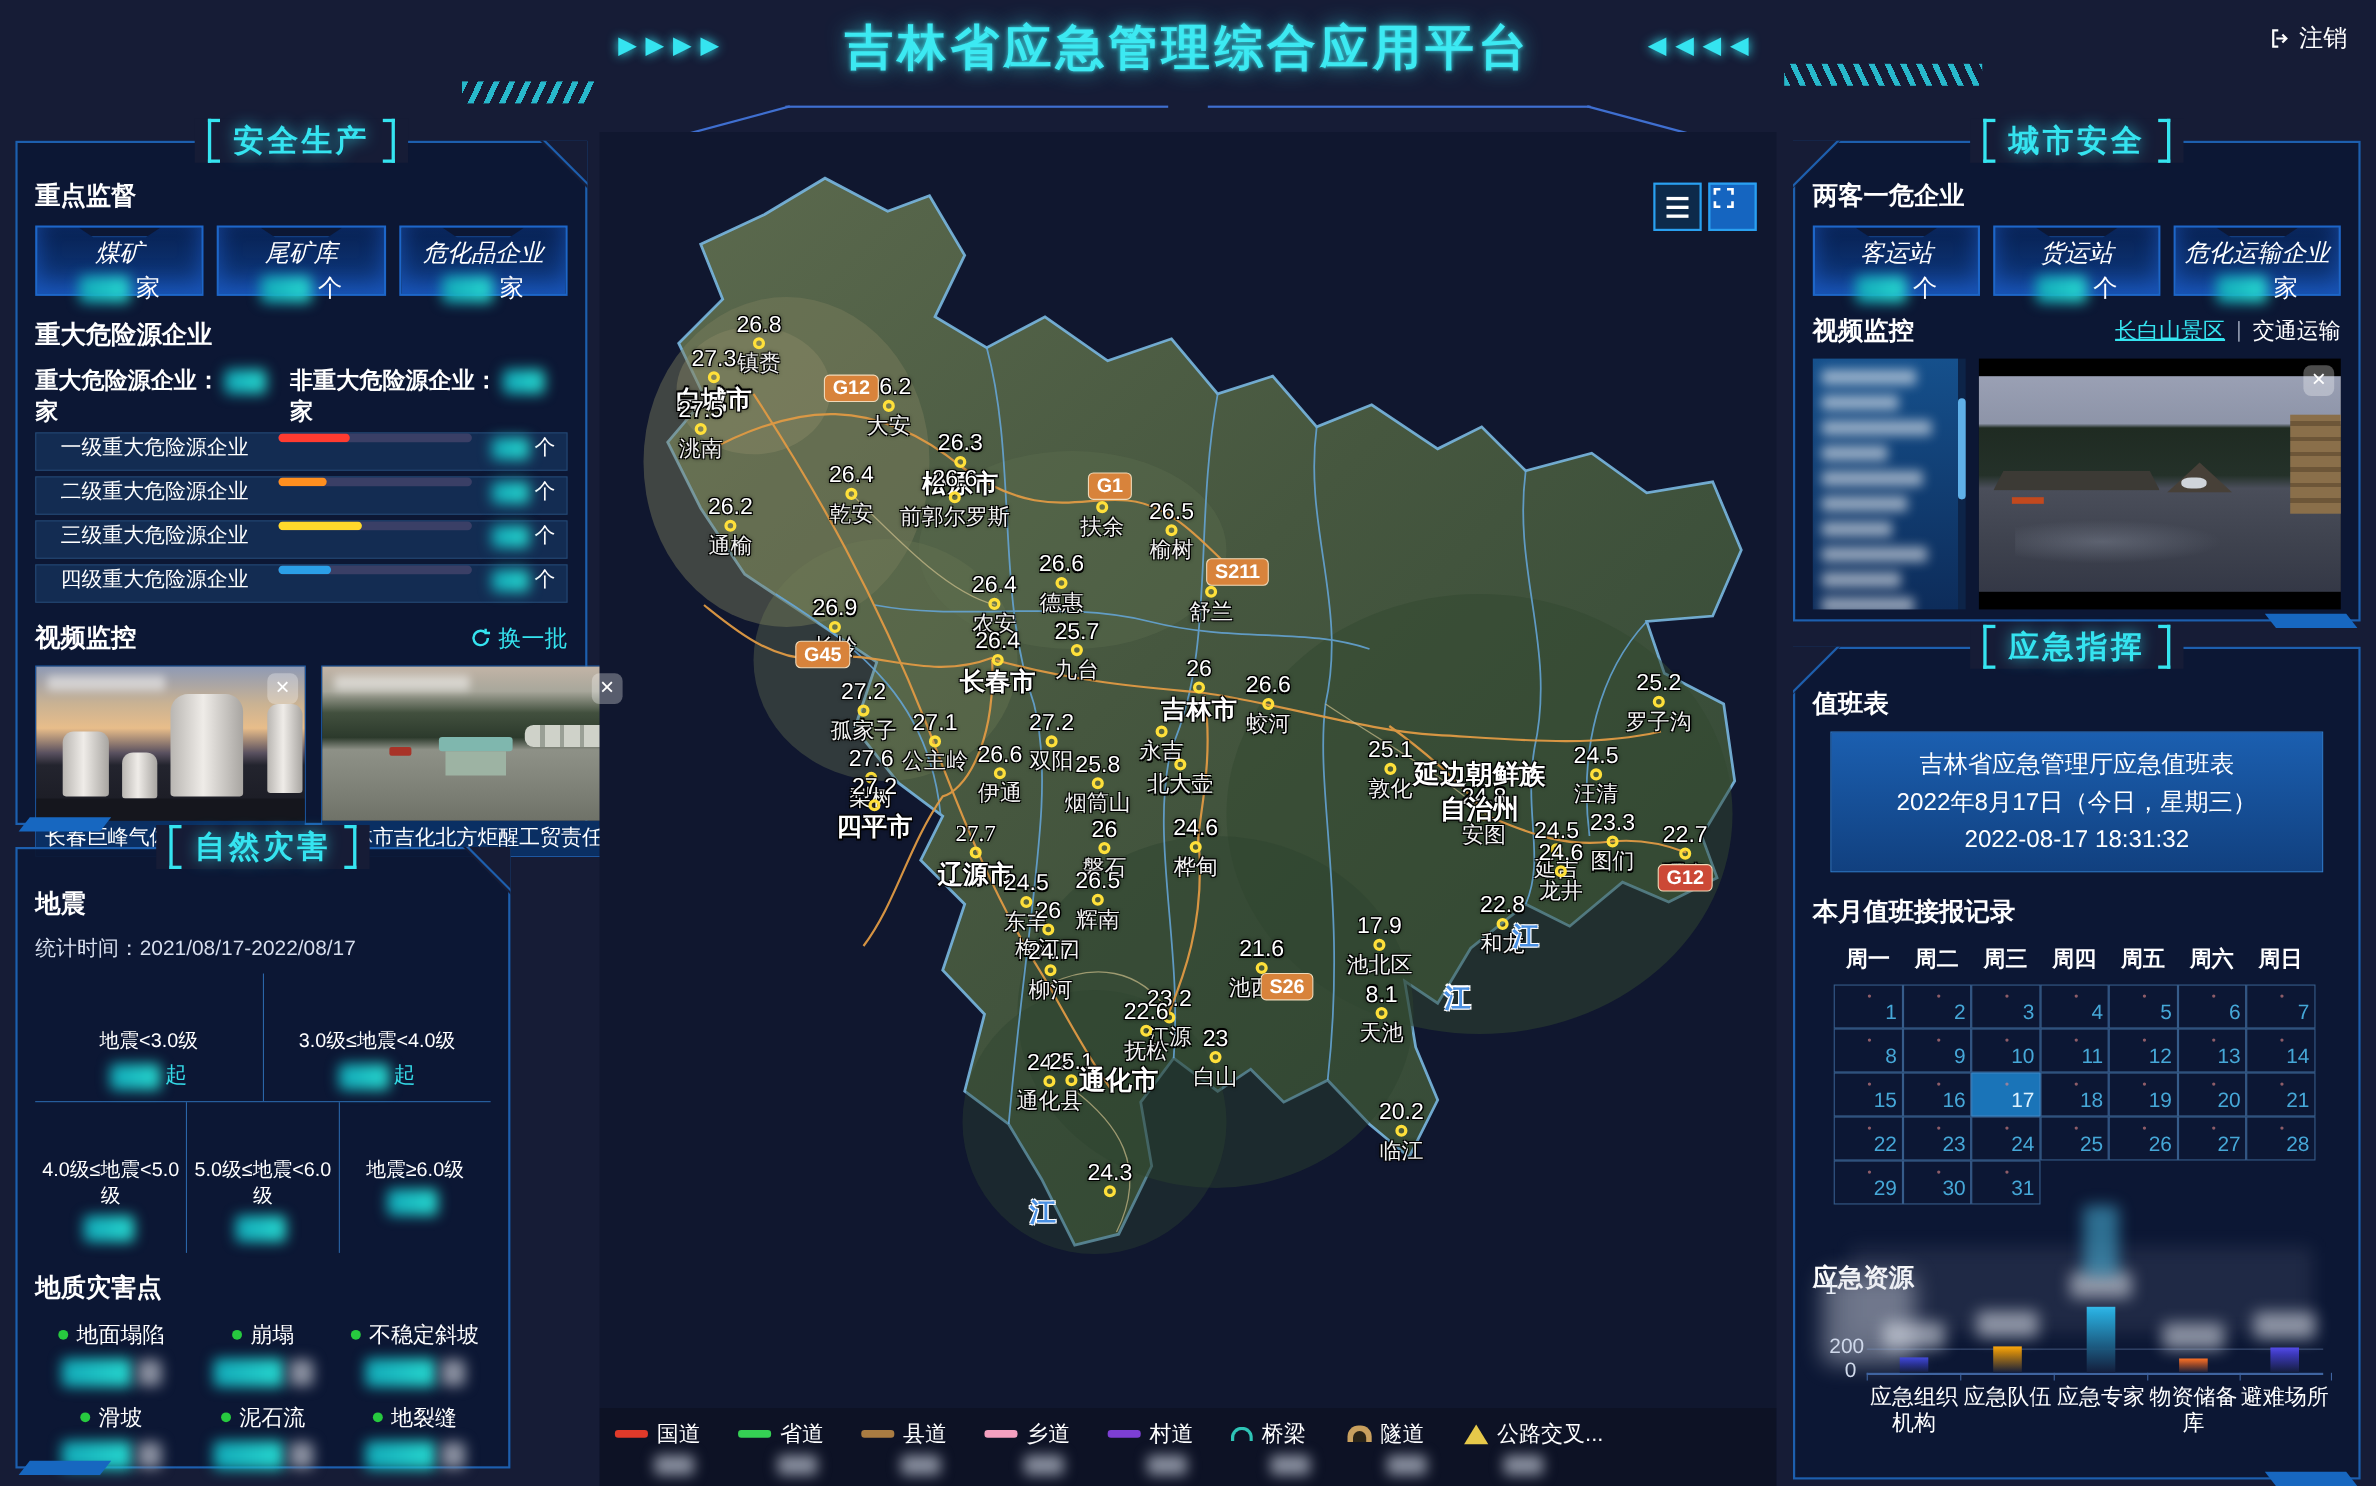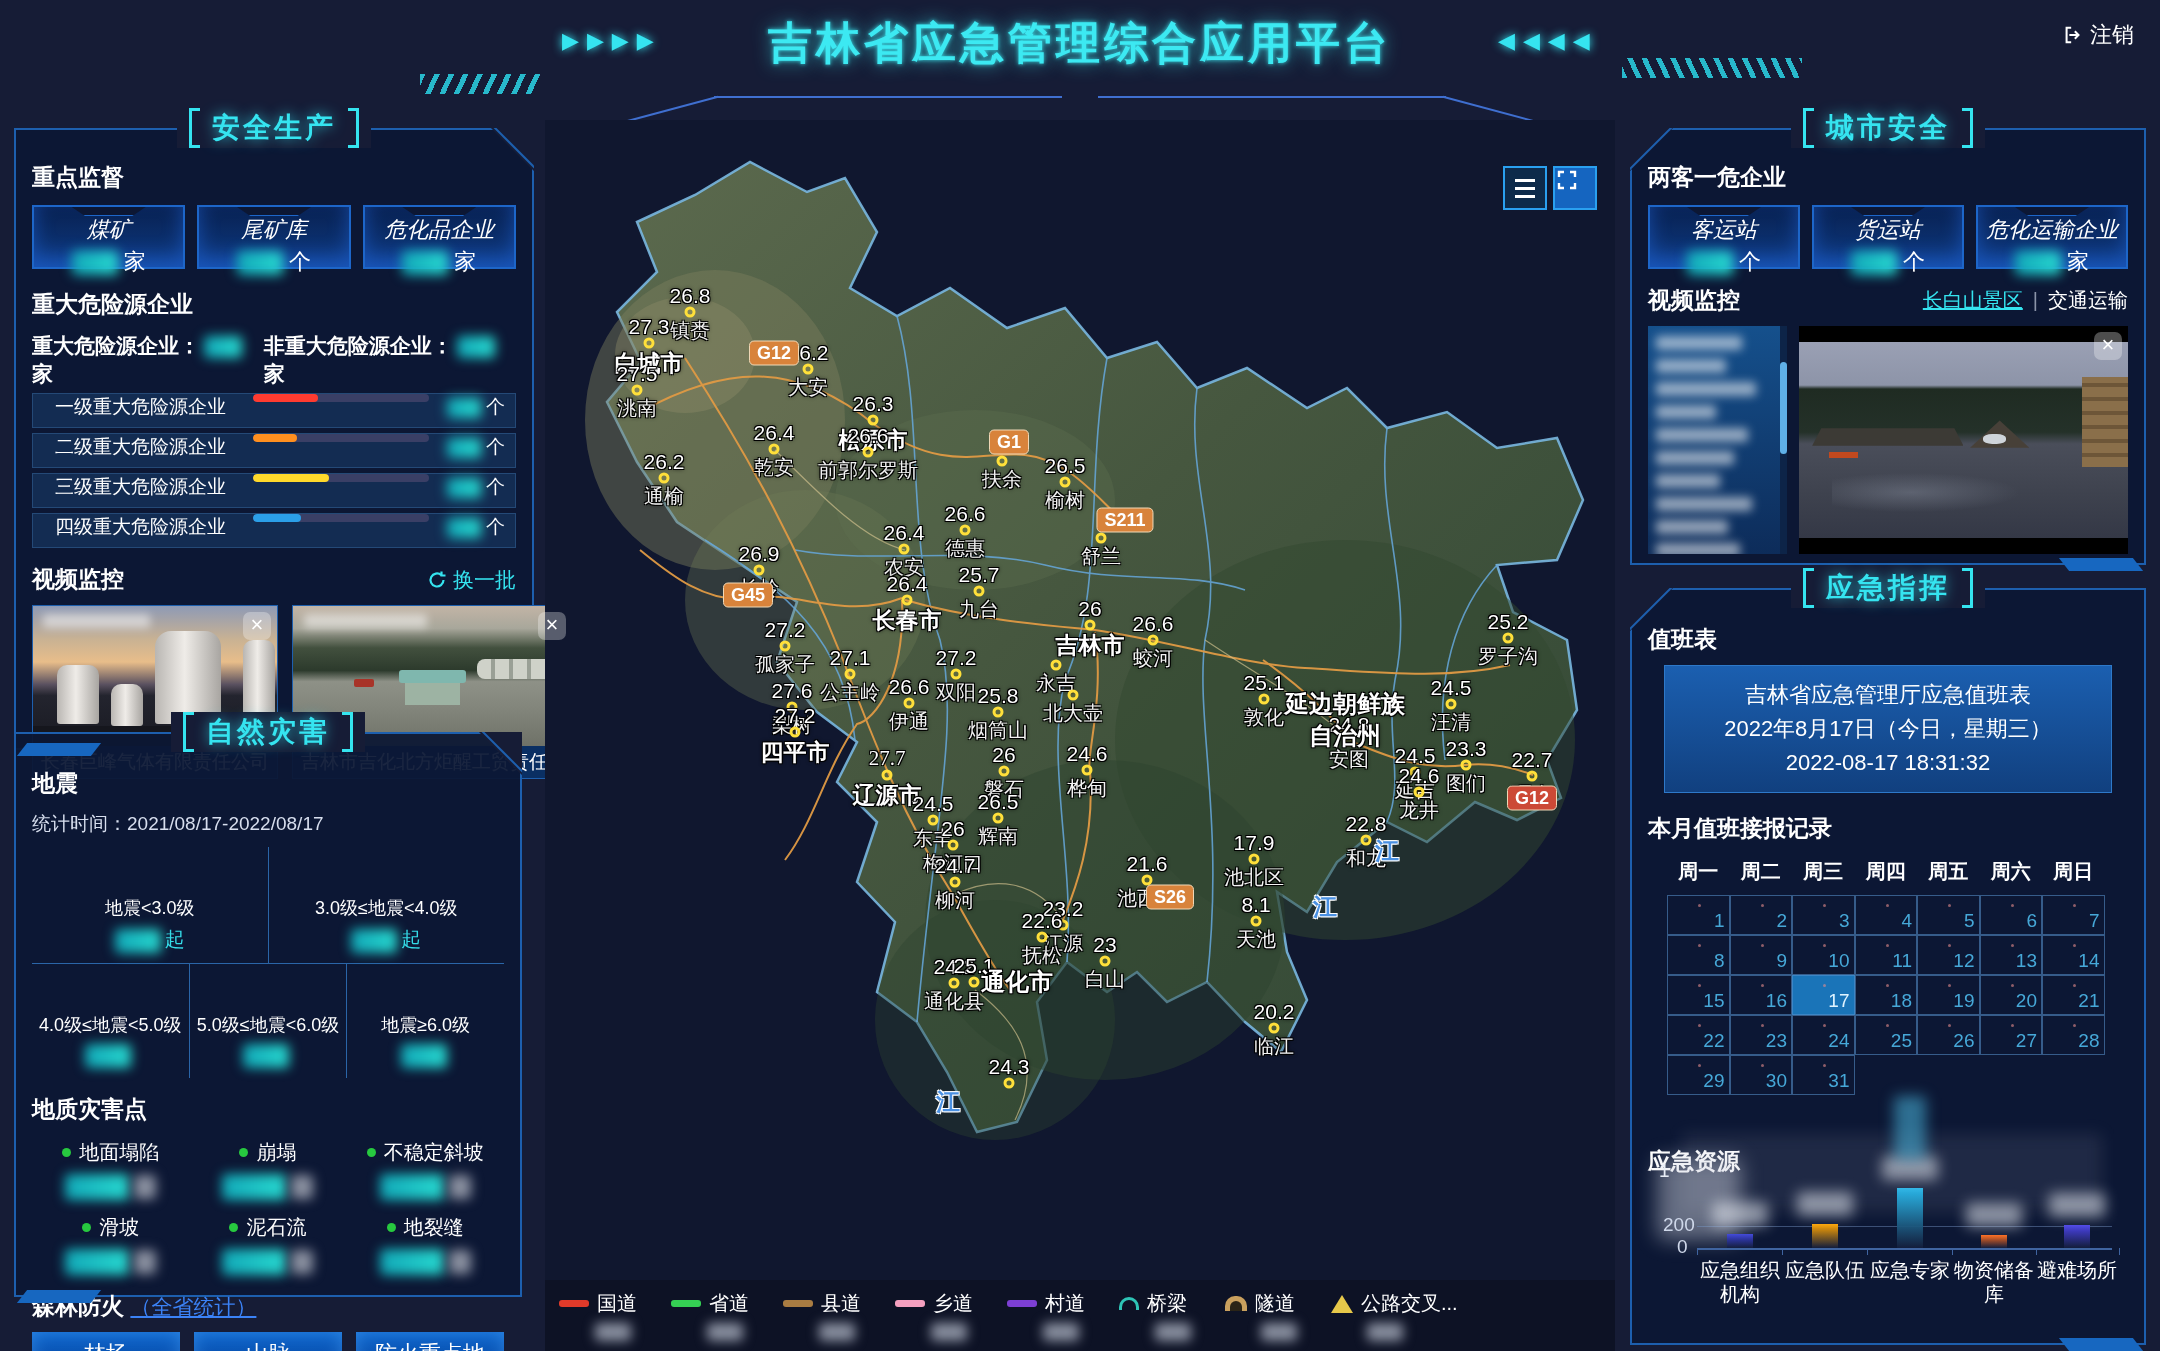--- a/index.html
+++ b/index.html
@@ -18,21 +18,21 @@
   .hline{position:absolute;height:2px;background:#3f6fd0;}
   .hline.l1{left:714px;top:96px;width:348px;}
   .hline.r1{left:1098px;top:96px;width:348px;}
   .dline{position:absolute;width:172px;height:2px;background:#3f6fd0;}
   .dline.l{left:549px;top:118px;transform:rotate(-15deg);}
   .dline.r{left:1440px;top:118px;transform:rotate(15deg);}
   .logout{position:absolute;right:26px;top:20px;display:flex;align-items:center;gap:6px;font-size:22px;color:#fff;cursor:pointer;}
   
   .panel{position:absolute;background:rgba(12,23,52,.94);border:2px solid #1d5fae;box-sizing:border-box;}
   .p-safety{left:14px;top:128px;width:520px;height:622px;}
-  .p-disaster{left:14px;top:732px;width:508px;height:565px;}
+  .p-disaster{left:14px;top:770px;width:450px;height:565px;}
   .p-city{left:1630px;top:128px;width:516px;height:437px;}
   .p-command{left:1630px;top:588px;width:516px;height:757px;}
   .ptitle{position:absolute;top:-22px;left:50%;transform:translateX(-50%);display:flex;align-items:center;gap:12px;
           padding:0 12px;background:#161c36;z-index:5;}
   .ptitle span{color:#35e4f0;font-size:28px;font-weight:bold;letter-spacing:3px;text-shadow:0 0 14px rgba(53,228,240,.8);white-space:nowrap;}
   .br{width:11px;height:40px;border:3px solid #35e4f0;box-sizing:border-box;}
   .br.bl{border-right:none;} .br.brr{border-left:none;}
   .cut{position:absolute;width:44px;height:44px;top:-2px;overflow:hidden;z-index:2;}
   .cut.tr{right:-2px;background:linear-gradient(to bottom left,#161c36 48%,transparent 50%);}
   .cut.tr::after{content:'';position:absolute;left:-8px;top:18px;width:64px;height:2px;background:#1d5fae;transform:rotate(45deg);}

